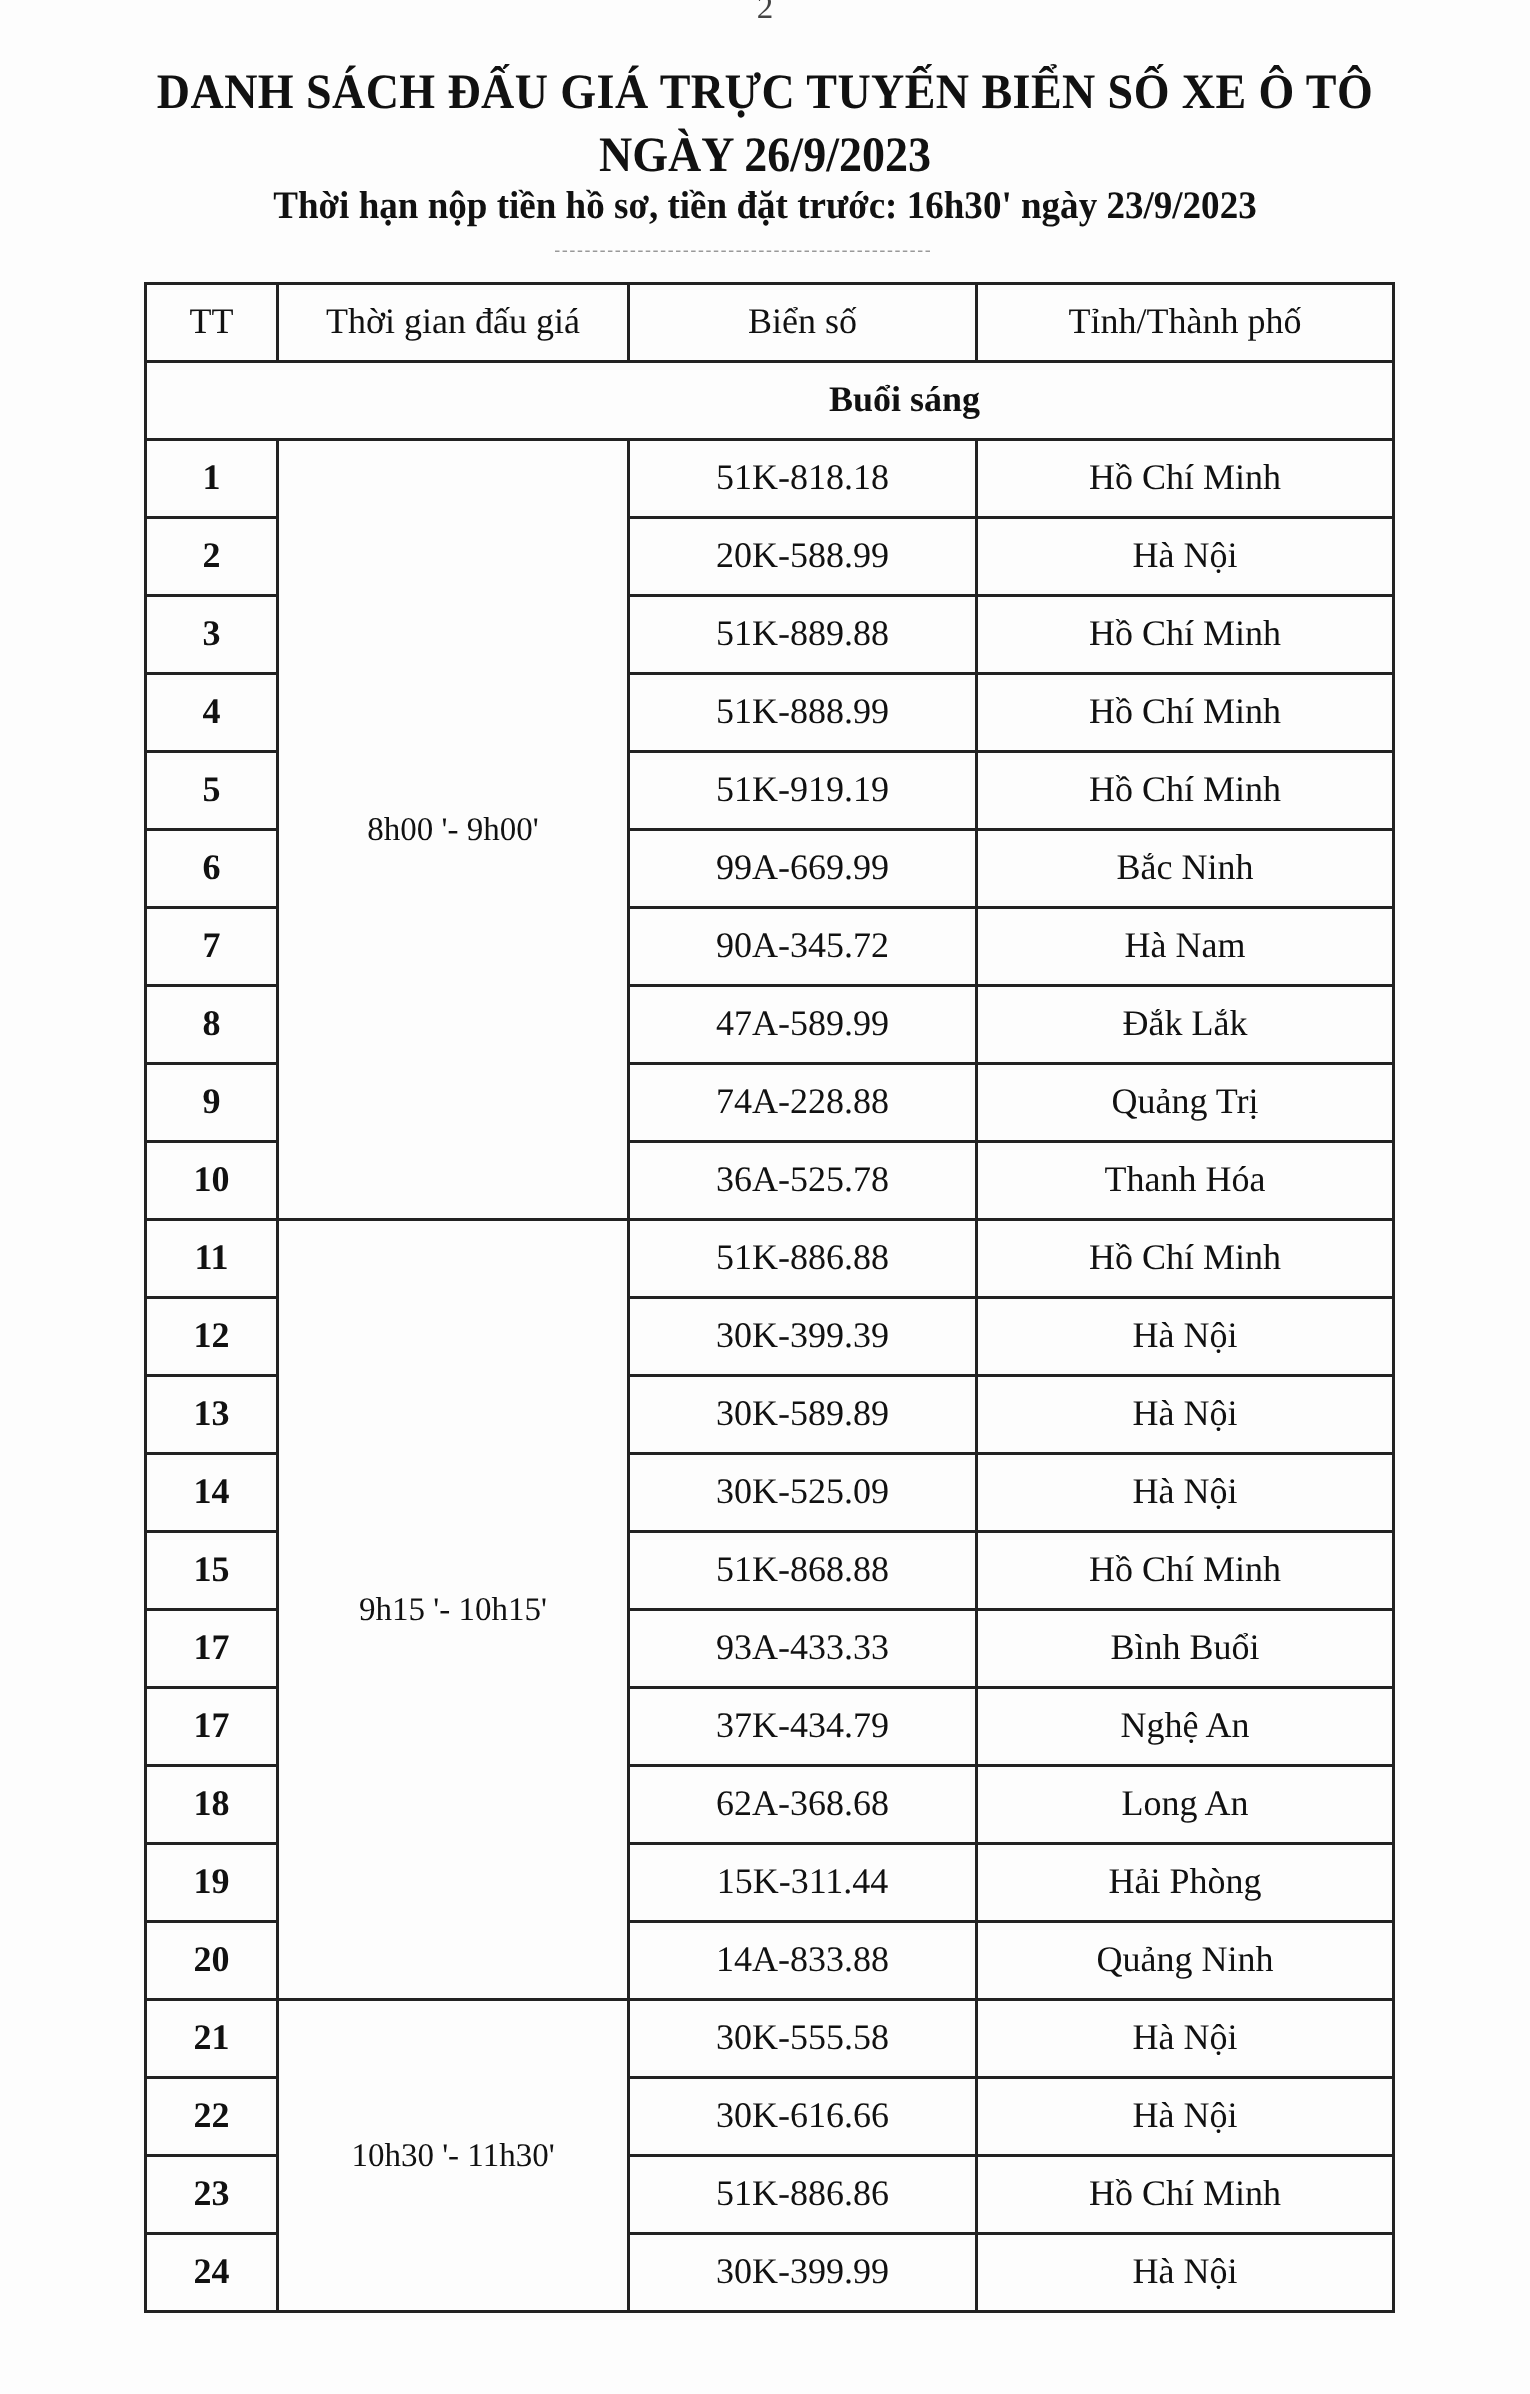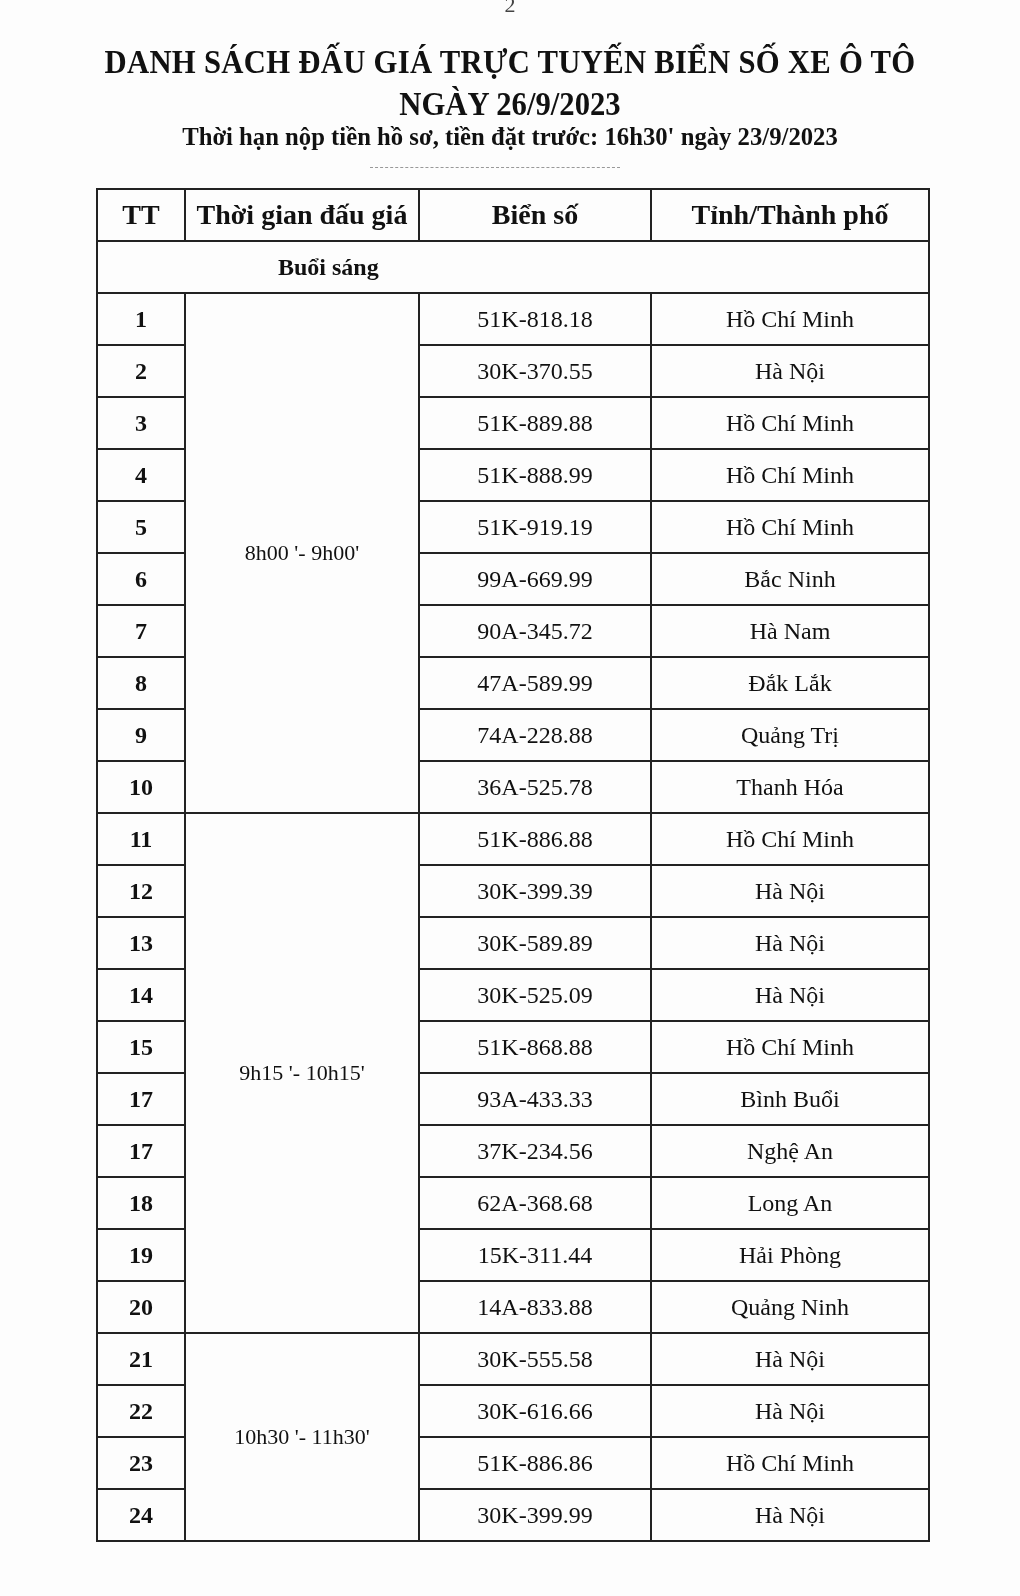--- a/index.html
+++ b/index.html
@@ -8,23 +8,23 @@
   .page-num { position:absolute; top:-8px; left:0; width:1020px; text-align:center; font-size:22px; color:#444; }
   .title1 { position:absolute; top:44px; left:0; width:1020px; text-align:center;
             font-size:33px; font-weight:bold; letter-spacing:0.3px; transform:scaleX(0.93); }
   .title2 { position:absolute; top:86px; left:0; width:1020px; text-align:center;
             font-size:33px; font-weight:bold; transform:scaleX(0.93); }
   .subtitle { position:absolute; top:122px; left:0; width:1020px; text-align:center;
               font-size:26px; font-weight:bold; transform:scaleX(0.95); }
   .rule { position:absolute; top:167px; left:370px; width:250px; border-top:1px dashed #999; }
   table { position:absolute; top:188px; left:96px; width:832px; border-collapse:collapse; table-layout:fixed; }
   td, th { border:2px solid #222; text-align:center; vertical-align:middle; padding:0; }
-  th { height:50px; font-size:28px; font-weight:bold; }
+  th { height:50px; font-size:24px; font-weight:normal; }
   td { height:50px; font-size:24px; }
-  .section td { font-weight:bold; text-align:left; padding-left:180px; }
+  .section td { font-weight:bold; text-align:center; padding-left:180px; }
   .tt { font-weight:bold; }
   .time { font-size:22px; }
   col.c1 { width:88px; } col.c2 { width:234px; } col.c3 { width:232px; } col.c4 { width:278px; }
 </style>
 </head>
 <body>
 
 <div class="page-num">2</div>
 <div class="title1">DANH SÁCH ĐẤU GIÁ TRỰC TUYẾN BIỂN SỐ XE Ô TÔ</div>
 <div class="title2">NGÀY 26/9/2023</div>
@@ -51,21 +51,21 @@
       <td colspan="4">Buổi sáng</td>
     </tr>
   <tr>
         <td class="tt">1</td>
         <td class="time" rowspan="10">8h00 '- 9h00'</td>
         <td>51K-818.18</td>
         <td>Hồ Chí Minh</td>
       </tr>
       <tr>
         <td class="tt">2</td>
-        <td>30K-370.55</td>
+        <td>20K-588.99</td>
         <td>Hà Nội</td>
       </tr>
       <tr>
         <td class="tt">3</td>
         <td>51K-889.88</td>
         <td>Hồ Chí Minh</td>
       </tr>
       <tr>
         <td class="tt">4</td>
         <td>51K-888.99</td>
@@ -127,21 +127,21 @@
         <td>51K-868.88</td>
         <td>Hồ Chí Minh</td>
       </tr>
       <tr>
         <td class="tt">17</td>
         <td>93A-433.33</td>
         <td>Bình Buổi</td>
       </tr>
       <tr>
         <td class="tt">17</td>
-        <td>37K-234.56</td>
+        <td>37K-434.79</td>
         <td>Nghệ An</td>
       </tr>
       <tr>
         <td class="tt">18</td>
         <td>62A-368.68</td>
         <td>Long An</td>
       </tr>
       <tr>
         <td class="tt">19</td>
         <td>15K-311.44</td>

